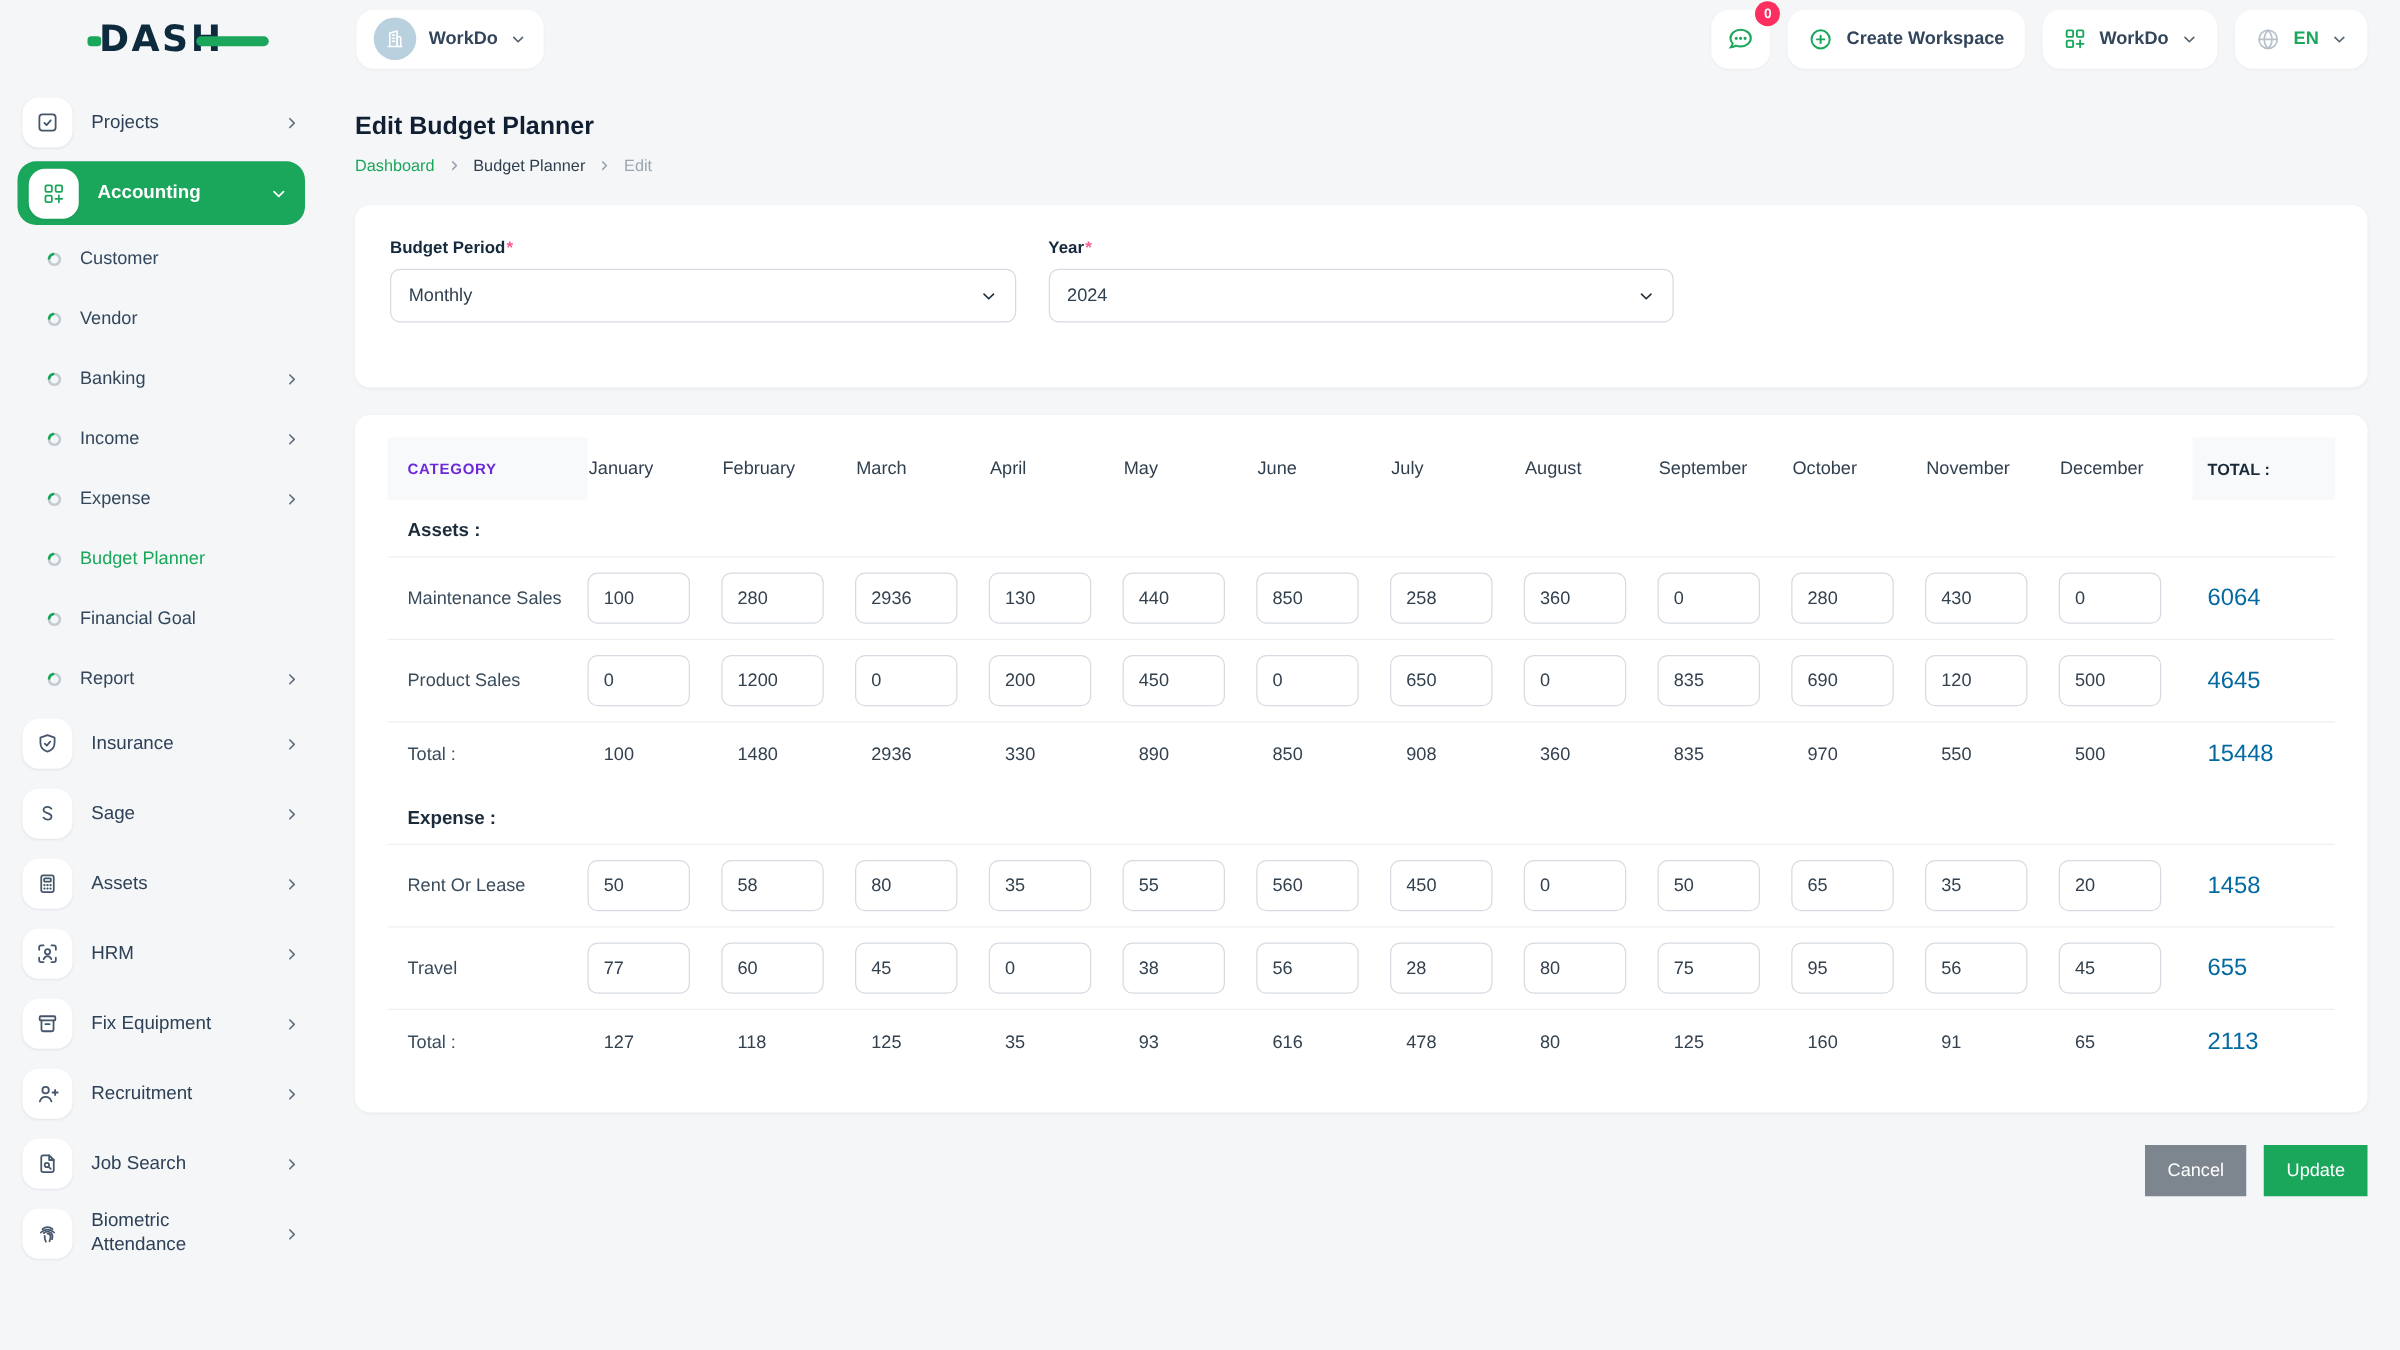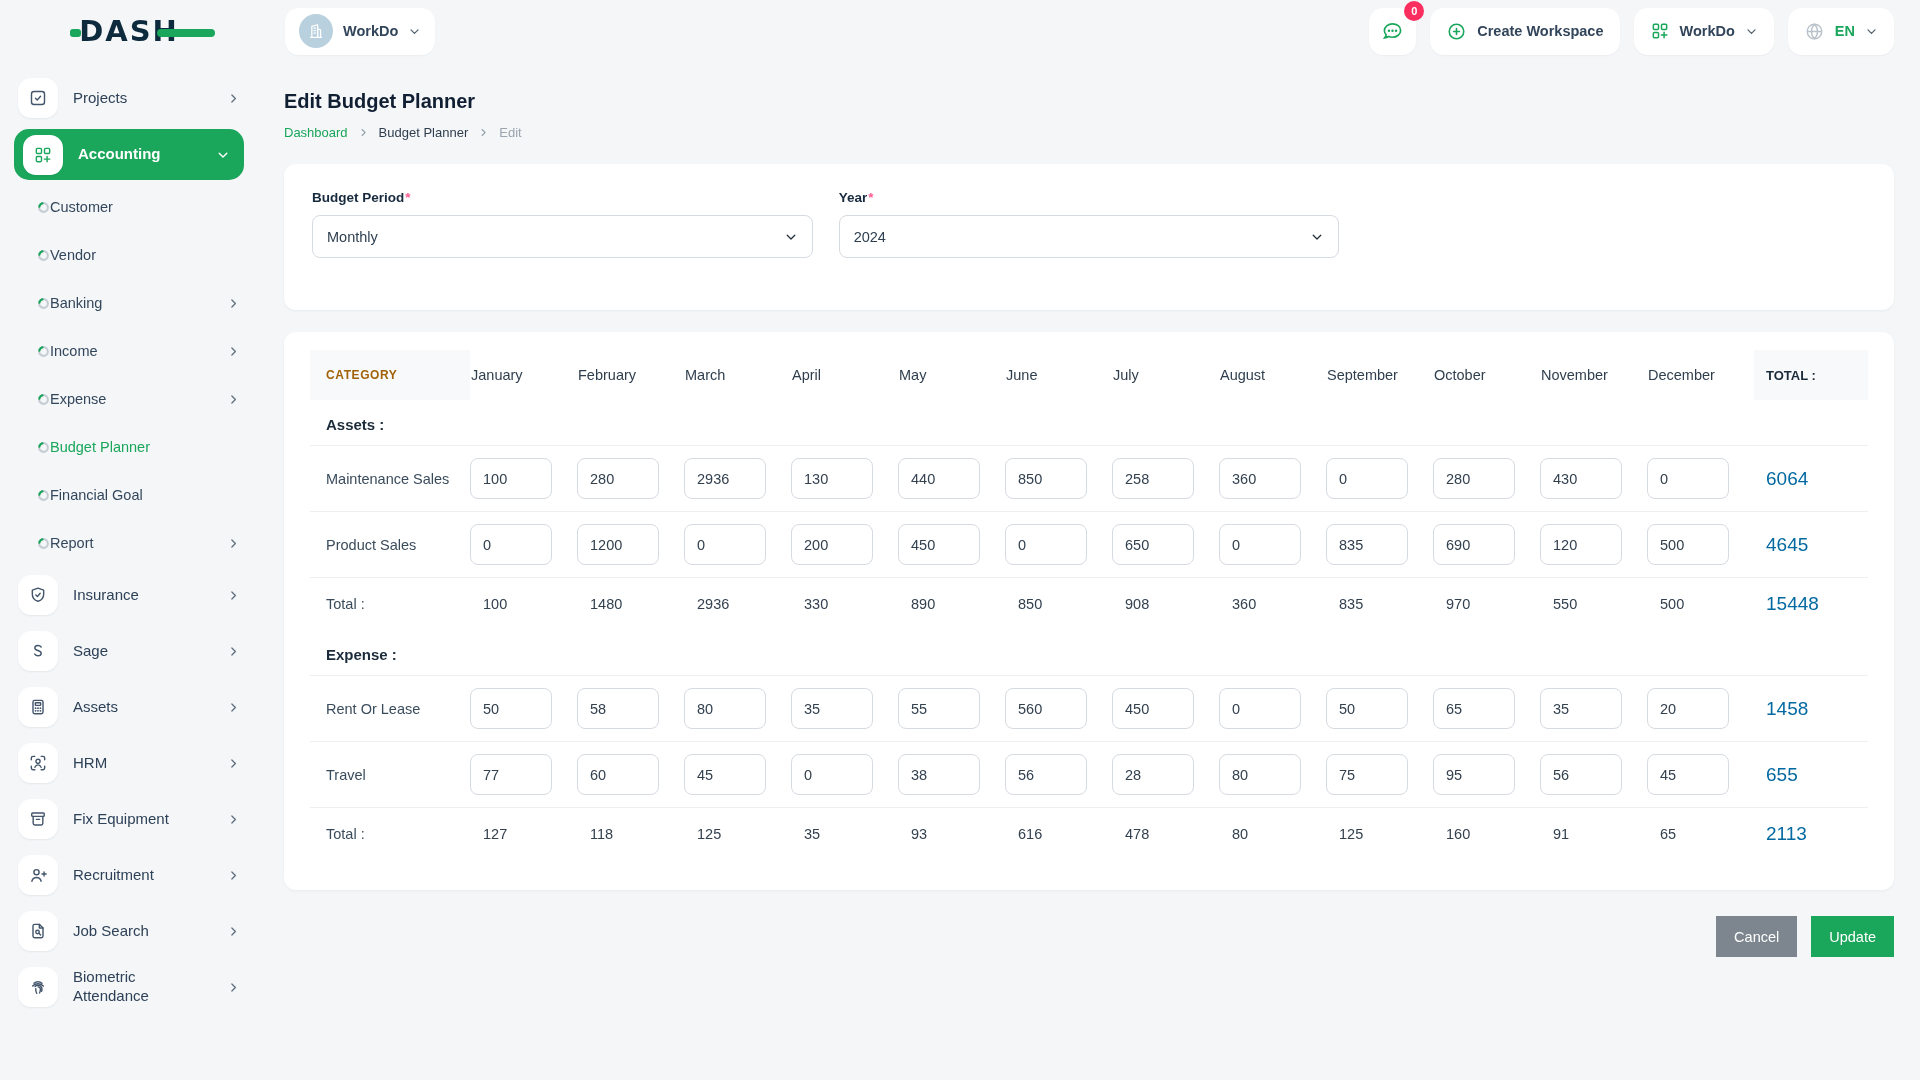--- a/index.html
+++ b/index.html
@@ -31,21 +31,21 @@
   .shell { display:flex; height:1018px; }
   .sidebar { width:258px; flex:none; padding-top:8px; overflow:hidden; }
   .side-item { cursor:pointer; }
   .side-item.top { display:flex; align-items:center; gap:15px; padding:0 18px; min-height:56px; font-size:15px; color:#2e4157; }
   .icon-box { width:40px; height:40px; background:#fff; border-radius:13px; display:flex; align-items:center; justify-content:center;
               color:#44566c; box-shadow:0 1px 2px rgba(25,39,52,.07); flex:none; }
   .side-item.top.active { background:var(--green); border-radius:15px; margin:3px 14px; padding:0 14px 0 9px; min-height:51px; color:#fff; font-weight:700; }
   .side-item.top.active .icon-box { color:var(--green); }
   .side-chev { margin-left:auto; display:flex; color:#5f7080; }
   .side-item.top.active .side-chev { color:#fff; }
-  .side-item.sub { display:flex; align-items:center; padding:0 18px 0 37px; min-height:48px; font-size:14.5px; color:#33475c; }
+  .side-item.sub { display:flex; align-items:center; gap:14px; padding:0 18px 0 37px; min-height:48px; font-size:14.5px; color:#33475c; }
   .side-item.sub.active { color:var(--green); }
   .bullet { display:flex; flex:none; }
   .side-label { line-height:1.25; max-width:132px; }
   
   .main { flex:1; padding:0 26px; overflow:hidden; }
   .page-title { margin-top:28px; font-size:20px; font-weight:700; color:#111f33; }
   .breadcrumb { margin-top:12px; font-size:13px; display:flex; align-items:center; gap:10px; }
   .bc-sep { color:#9aa5af; display:flex; }
   .bc-link { color:var(--green); cursor:pointer; }
   .bc-mid { color:#2f3e4e; cursor:pointer; }
@@ -57,21 +57,21 @@
   .req { color:var(--req); margin-left:1px; }
   .tinput, .tselect { width:100%; height:43px; border:1px solid #d6dbe1; border-radius:8px; background:#fff;
                       padding:0 14px; font-size:14.5px; color:#2e3f50; font-family:inherit; }
   .tselect { display:flex; align-items:center; justify-content:space-between; cursor:pointer; }
   .sel-chev { display:flex; color:#222f3a; }
   
   .table-card { margin-top:22px; padding:18px 26px 30px; }
   .trow { display:grid; grid-template-columns:160px repeat(12,1fr) 114px; align-items:center; }
   .thead { height:50px; }
   .head-cat { background:#f7f9fb; height:50px; display:flex; align-items:center; padding-left:16px;
-              font-size:12px; font-weight:700; letter-spacing:.6px; color:#a16207; }
+              font-size:12px; font-weight:700; letter-spacing:.6px; color:#6d28d9; }
   .month-head { font-size:14.5px; color:#303f4e; padding-left:1px; }
   .head-total { background:#f7f9fb; height:50px; display:flex; align-items:center; padding-left:12px;
                 font-size:13px; font-weight:700; color:#1b2a3a; }
   .brow { border-bottom:1px solid #edf0f3; }
   .section-row { padding:16px 0 12px; }
   .section-label { grid-column:1/-1; font-size:15px; font-weight:700; color:#1c2b3a; padding-left:16px; }
   .data-row { padding:12px 0; }
   .row-label { font-size:14.5px; color:#3a4c5c; padding-left:16px; }
   .cell-input { width:82px; height:41px; border:1px solid #d6dbe1; border-radius:8px; padding:0 12px;
                 font-size:14.5px; color:#33414f; font-family:inherit; background:#fff; }

